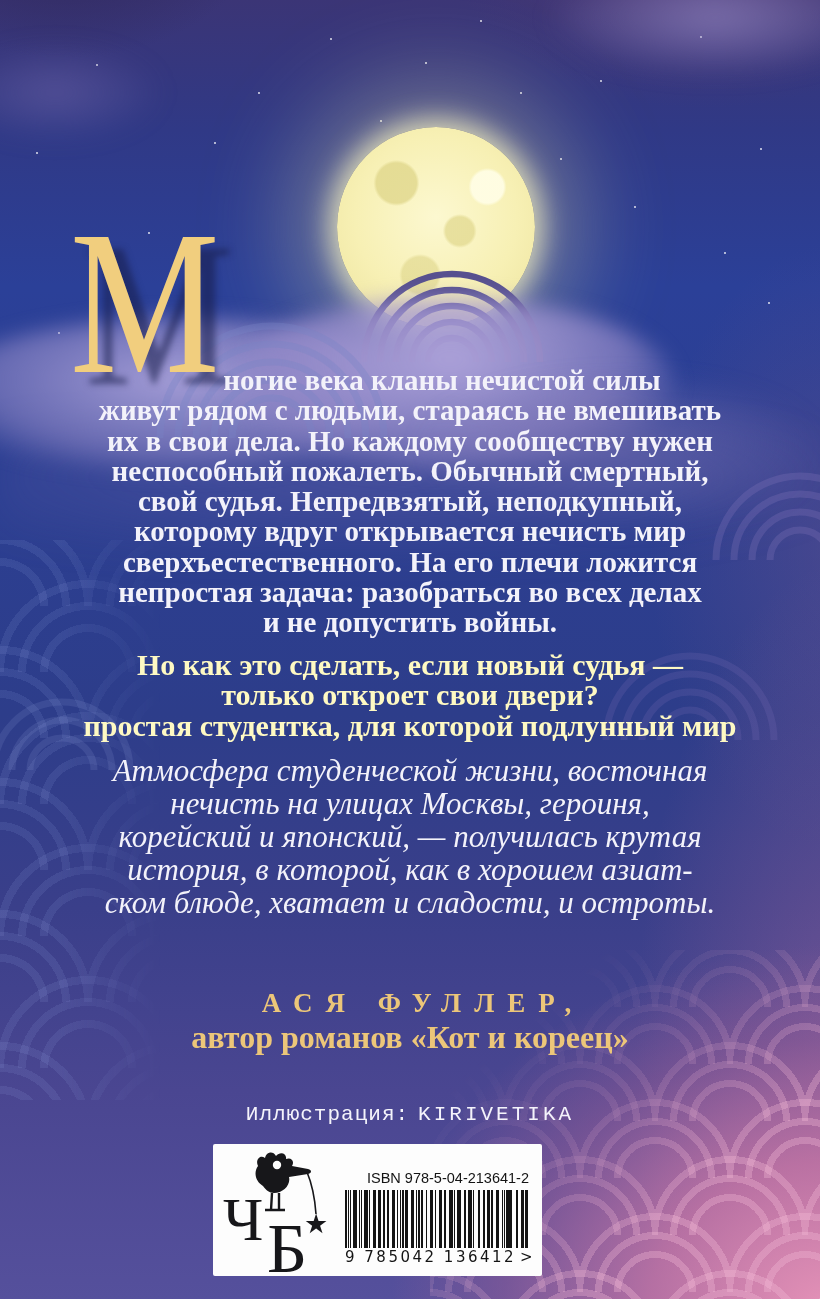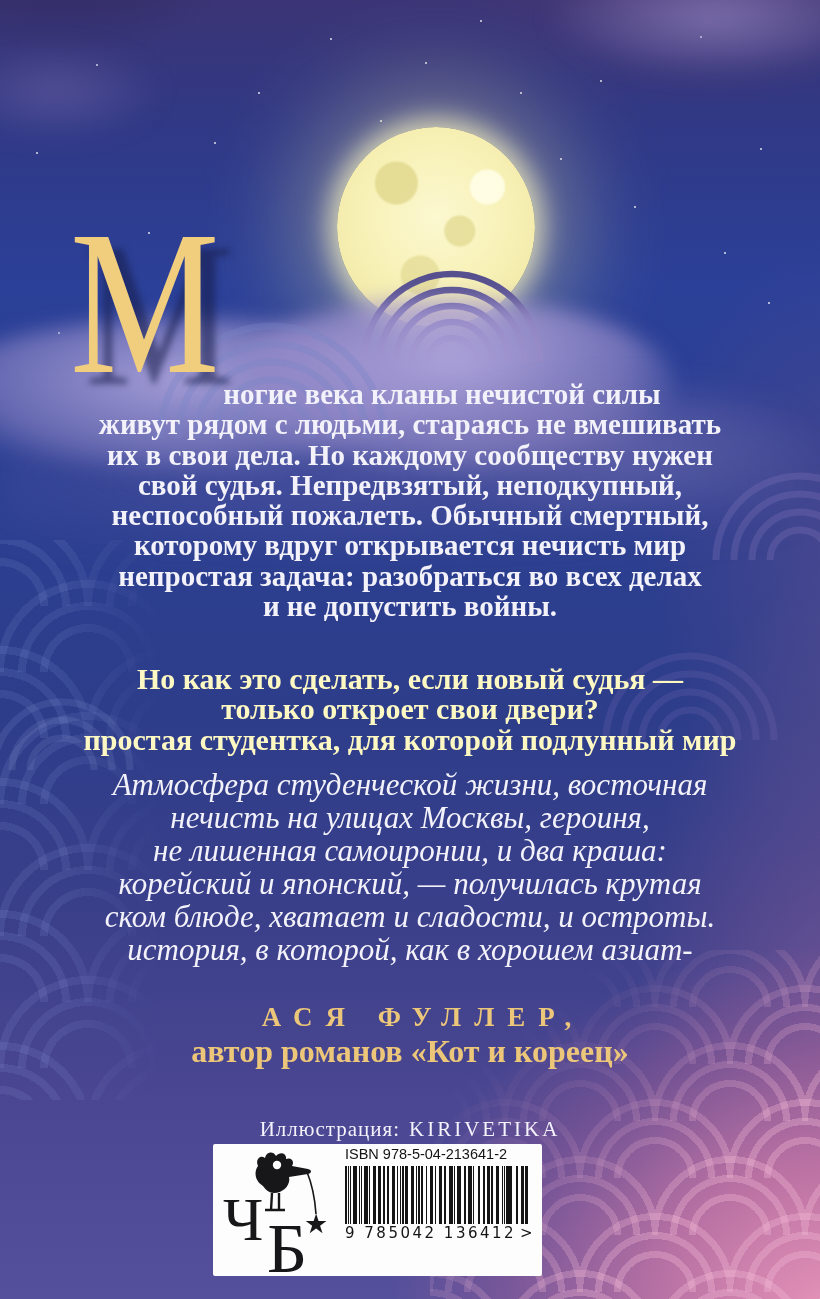--- a/index.html
+++ b/index.html
@@ -65,47 +65,47 @@
             mask-image:linear-gradient(to top left,#000 30%,rgba(0,0,0,.35) 55%,transparent 78%);}
   .sg-blue{left:0;top:540px;width:170px;height:560px;
     background-image:
       radial-gradient(circle at 50% 100%, rgba(155,175,235,0) 0 40px, rgba(155,175,235,.12) 40px 48px, rgba(155,175,235,0) 48px 62px, rgba(155,175,235,.12) 62px 70px, rgba(155,175,235,0) 70px 84px, rgba(155,175,235,.12) 84px 92px, rgba(155,175,235,0) 92px),
       radial-gradient(circle at 50% 100%, rgba(155,175,235,0) 0 40px, rgba(155,175,235,.12) 40px 48px, rgba(155,175,235,0) 48px 62px, rgba(155,175,235,.12) 62px 70px, rgba(155,175,235,0) 70px 84px, rgba(155,175,235,.12) 84px 92px, rgba(155,175,235,0) 92px);
     background-size:176px 132px;background-position:0 0,88px 66px;
     -webkit-mask-image:linear-gradient(to right,#000 35%,transparent 95%);
             mask-image:linear-gradient(to right,#000 35%,transparent 95%);}
 
   
-  .para{position:absolute;left:0;width:820px;text-align:center;margin-top:14px;}
+  .para{position:absolute;left:0;width:820px;text-align:center;}
   .line{white-space:nowrap;}
 
   .dropcap{position:absolute;left:70px;top:200px;font-size:205px;line-height:1;
     color:#f1ce7e;transform:scaleX(.82);transform-origin:left top;
     text-shadow:18px 12px 7px rgba(24,30,74,.55);}
 
   .blurb{top:365px;font-size:29px;line-height:30.3px;font-weight:600;color:#f3f2fa;}
   .blurb .l-first{padding-left:64px;}
 
   .hook{top:650px;font-size:30px;line-height:30.3px;font-weight:600;color:#fef9c3;}
 
   .review{top:754px;font-size:31px;line-height:33px;font-weight:400;font-style:italic;color:#f3f2fa;}
 
   .author-name{top:986px;font-size:27px;line-height:34px;font-weight:700;color:#ecc679;
     letter-spacing:13px;padding-left:13px;}
   .author-credit{top:1022px;font-size:32px;line-height:31px;font-weight:700;color:#ecc679;}
 
-  .illo{top:1102px;font-family:Liberation Serif, serif;font-size:21px;line-height:26px;
+  .illo{top:1102px;font-family:Liberation Mono, monospace;font-size:21px;line-height:26px;
     color:#f4f3fb;letter-spacing:1px;}
   .illo .val{margin-left:9px;letter-spacing:3px;}
 
   
   .panel{position:absolute;left:213px;top:1144px;width:329px;height:132px;background:#fdfdfd;border-radius:2px;}
   .panel svg.logo{position:absolute;left:6px;top:6px;overflow:visible;}
   .logo text{font-family:"Liberation Serif","DejaVu Serif",serif;fill:#17171a;}
-  .isbn-block{position:absolute;left:132px;top:0;width:184px;text-align:left;}
+  .isbn-block{position:absolute;left:132px;top:24px;width:184px;text-align:right;}
   .isbn-label{font-family:"Liberation Sans",sans-serif;font-size:14.5px;line-height:20px;color:#141414;white-space:nowrap;}
   .barcode{margin-top:2px;height:58px;
     background:
       repeating-linear-gradient(90deg,#141414 0 2px,transparent 2px 5px,#141414 5px 6px,transparent 6px 9px,#141414 9px 12px,transparent 12px 14px,#141414 14px 15px,transparent 15px 19px),
       repeating-linear-gradient(90deg,transparent 0 3px,#141414 3px 4px,transparent 4px 8px,#141414 8px 10px,transparent 10px 13px);}
   .bc-digits{font-family:"DejaVu Sans","Liberation Sans",sans-serif;font-size:15px;line-height:18px;
     color:#141414;letter-spacing:2.5px;white-space:nowrap;}
   .bc-gt{margin-left:4px;letter-spacing:0;}
 </style>
 </head>
@@ -163,40 +163,40 @@
 
   <div class="seigaiha sg-pink"></div>
   <div class="seigaiha sg-blue"></div>
 
   <div class="dropcap">М</div>
 
   <div class="para blurb">
     <div class="line l-first">ногие века кланы нечистой силы</div>
     <div class="line">живут рядом с людьми, стараясь не вмешивать</div>
     <div class="line">их в свои дела. Но каждому сообществу нужен</div>
+    <div class="line">неспособный пожалеть. Обычный смертный,</div>
     <div class="line">свой судья. Непредвзятый, неподкупный,</div>
-    <div class="line">неспособный пожалеть. Обычный смертный,</div>
     <div class="line">которому вдруг открывается нечисть мир</div>
+    <div class="line">сверхъестественного. На его плечи ложится</div>
     <div class="line">непростая задача: разобраться во всех делах</div>
     <div class="line">и не допустить войны.</div>
   </div>
 
   <div class="para hook">
     <div class="line">Но как это сделать, если новый судья —</div>
     <div class="line">только откроет свои двери?</div>
     <div class="line">простая студентка, для которой подлунный мир</div>
   </div>
 
   <div class="para review">
     <div class="line">Атмосфера студенческой жизни, восточная</div>
     <div class="line">нечисть на улицах Москвы, героиня,</div>
-    <div class="line">не лишенная самоиронии, и два краша:</div>
     <div class="line">корейский и японский, — получилась крутая</div>
+    <div class="line">история, в которой, как в хорошем азиат-</div>
     <div class="line">ском блюде, хватает и сладости, и остроты.</div>
-    <div class="line">история, в которой, как в хорошем азиат-</div>
   </div>
 
   <div class="para author-name">АСЯ ФУЛЛЕР,</div>
 
   <div class="para author-credit">
     <div class="line">автор романов «Кот и кореец»</div>
   </div>
 
   <div class="para illo">
     <span>Иллюстрация:</span><span class="val">KIRIVETIKA</span>

